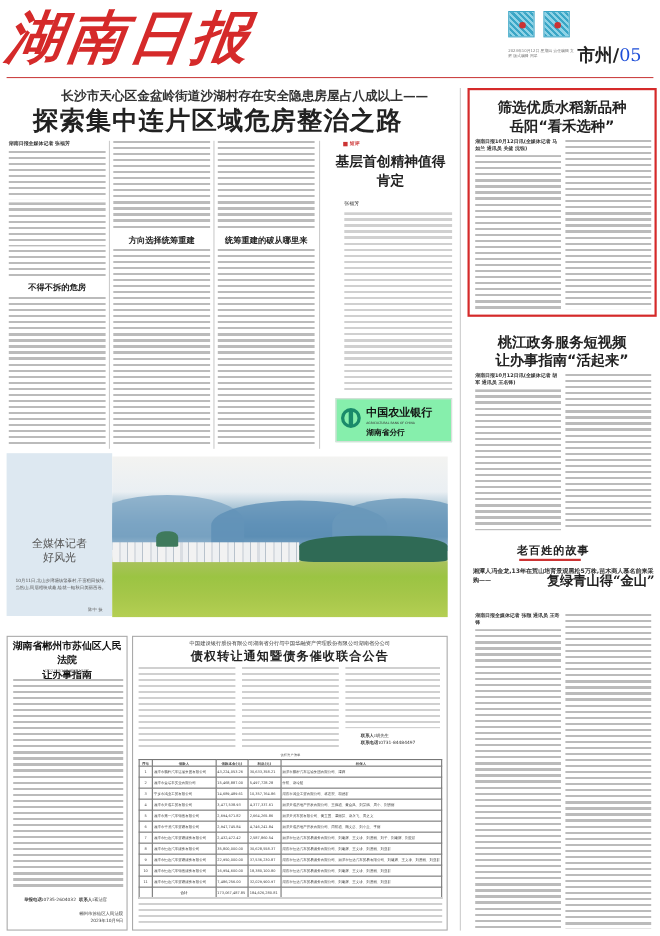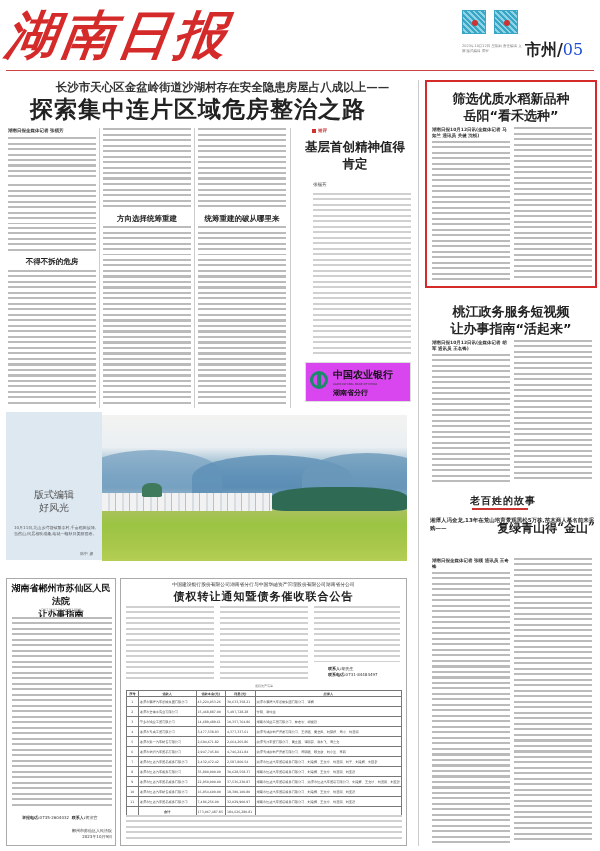--- a/index.html
+++ b/index.html
@@ -45,21 +45,21 @@
   .photo-caption-panel { left: 6px; top: 412px; width: 96px; height: 148px; background: #dde8f1; }
   .photo-title { left: 14px; top: 488px; width: 80px; text-align: center; font-size: 10px; color: #555; line-height: 13px; }
   .photo { left: 102px; top: 415px; width: 305px; height: 146px; overflow: hidden;
     background: linear-gradient(to bottom, #f3f3f1 0%, #eaeff3 22%, #a9c5d6 32%, #6d9bbf 42%, #5b8db2 50%, #e8ecef 56%, #d6dadf 62%, #a8c25a 66%, #9bc443 75%, #a7c74a 88%, #b4cf53 100%); }
   .photo .mtn { position: absolute; border-radius: 50% 50% 0 0; background: #7ea6c4; opacity: .8; }
   .photo .trees { position: absolute; background: #2f6a55; border-radius: 40% 40% 10% 10%; }
   .photo .houses { position: absolute; background: repeating-linear-gradient(90deg,#f2f2f2 0 6px,#d9dde2 6px 8px,#eef0f2 8px 13px,#b8c2cc 13px 14px); }
   .photographer { left: 80px; top: 551px; font-size: 4px; color: #666; }
 
   
-  .abc-ad { left: 305px; top: 362px; width: 106px; height: 40px; border: 1px solid #ddd; background: #d946ef; }
+  .abc-ad { left: 305px; top: 362px; width: 106px; height: 40px; border: 1px solid #ddd; background: #86efac; }
   .abc-logo { position: absolute; left: 4px; top: 8px; width: 18px; height: 18px; border: 3px solid #1a8a6a; border-radius: 50%; }
   .abc-logo::after { content: ""; position: absolute; left: 4px; top: -2px; width: 4px; height: 16px; background: #1a8a6a; }
   .abc-cn { position: absolute; left: 27px; top: 5px; font-family: "DejaVu Serif", serif; font-size: 10px; font-weight: bold; color: #111; }
   .abc-en { position: absolute; left: 27px; top: 19px; font-size: 2.8px; color: #333; }
   .abc-branch { position: absolute; left: 27px; top: 25px; font-family: "DejaVu Serif", serif; font-size: 7px; font-weight: bold; color: #111; }
 
   
   .court-box { left: 6px; top: 578px; width: 110px; height: 268px; border: 1px solid #aaa; }
   .court-title { left: 8px; top: 582px; width: 106px; text-align: center; font-size: 9px; font-weight: bold; line-height: 13px; color: #111; }
   .court-docno { left: 8px; top: 608px; width: 106px; text-align: center; font-size: 3.5px; color: #888; }
@@ -144,21 +144,21 @@
 <div class="abs story-label">老百姓的故事</div>
 <div class="abs story-label-rule"></div>
 <div class="abs rkicker">湘潭人冯金龙,13年在荒山培育景观黑松5万株,苗木商人慕名前来采购——</div>
 <div class="abs rhead2">复绿青山得“金山”</div>
 <div class="abs byline" style="left:432px; top:558px; width:78px; line-height:6px;">湖南日报全媒体记者 张颐 通讯员 王奇锋</div>
 <div class="abs lines" style="left:432px; top:572px; width:78px; height:272px;"></div>
 <div class="abs lines" style="left:514px; top:558px; width:78px; height:286px;"></div>
 
 <div class="abs photo-caption-panel"></div>
 <div class="abs photo-title">
-  <div>版式编辑</div>
+  <div>全媒体记者</div>
   <div>好风光</div>
 </div>
 <div class="abs txt" style="left:14px; top:525px; width:84px; height:22px; color:#555;">10月11日,北山乡湾塘镇繁泰村,千亩稻田披绿,当然山,民居相映成趣,绘就一幅秋日美丽画卷。</div>
 <div class="abs photographer">陈中 摄</div>
 <div class="abs photo">
   <div class="mtn" style="left:-20px; top:35px; width:140px; height:50px;"></div>
   <div class="mtn" style="left:90px; top:40px; width:160px; height:45px; background:#5d8fb5;"></div>
   <div class="mtn" style="left:200px; top:38px; width:130px; height:48px; background:#6a98ba;"></div>
   <div class="houses" style="left:0; top:78px; width:170px; height:18px;"></div>
   <div class="trees" style="left:170px; top:72px; width:135px; height:24px;"></div>

